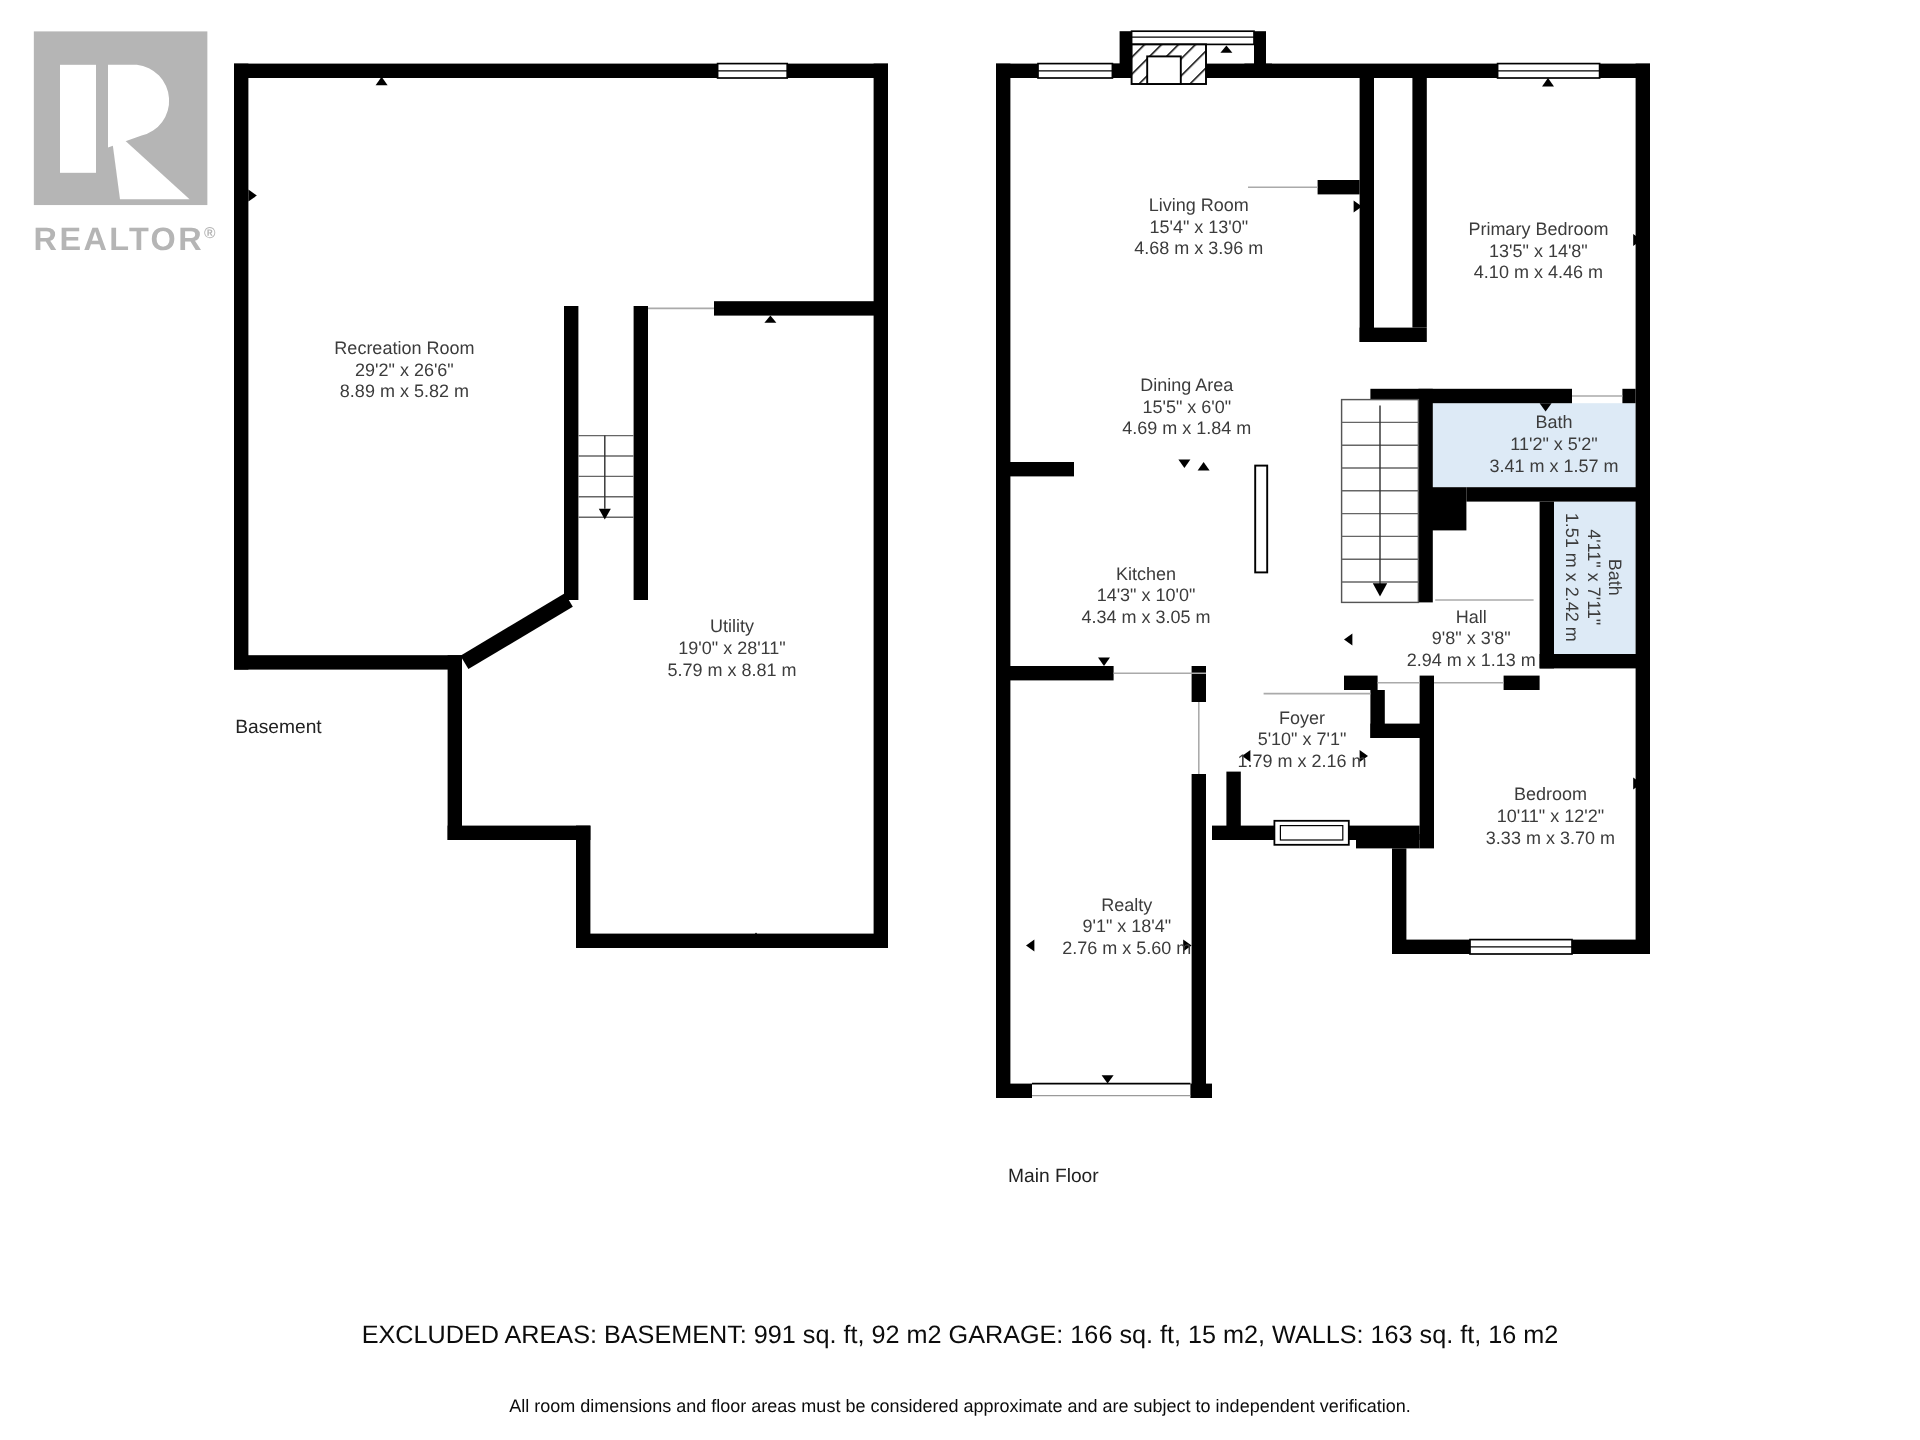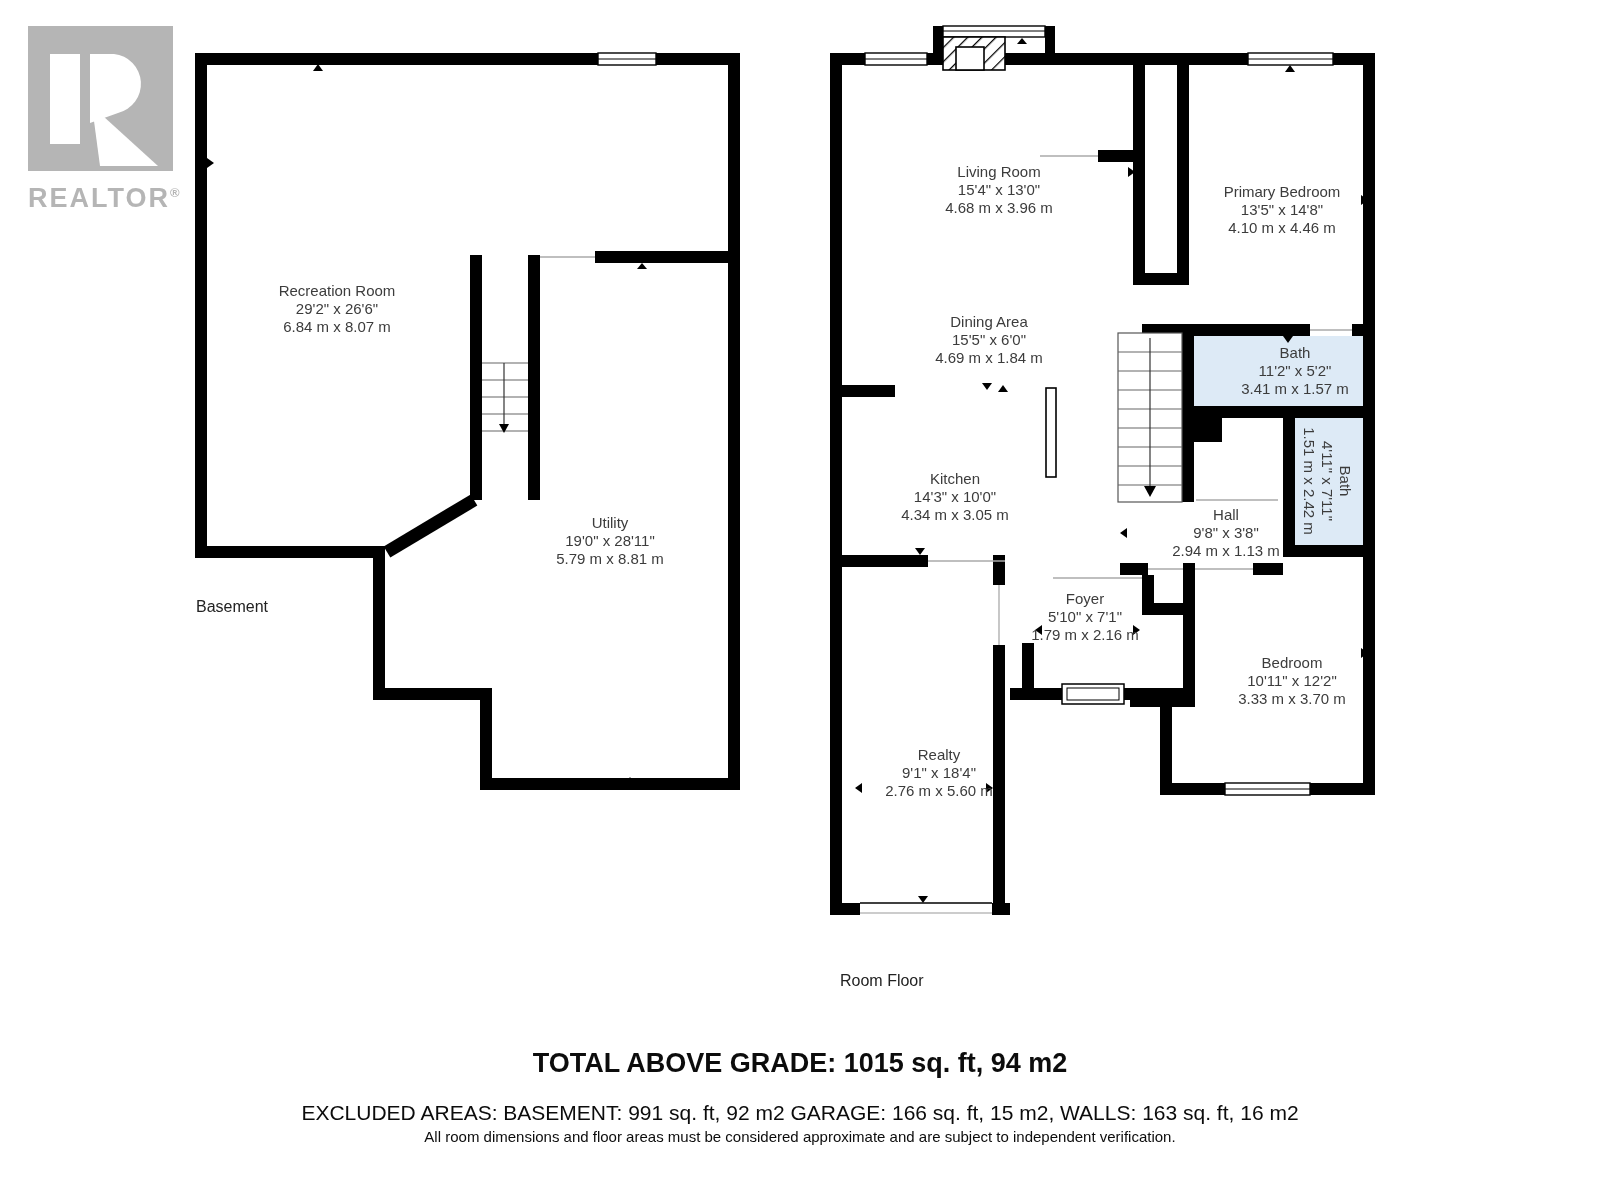--- a/index.html
+++ b/index.html
@@ -14,21 +14,21 @@
   .floor-label{position:absolute;font-size:16px;color:#222;z-index:3;text-align:center;}
   
   .logo{position:absolute;left:28px;top:26px;width:150px;z-index:3;}
   .logo-text{margin-top:8px;font-size:27px;letter-spacing:2px;color:#b5b5b5;font-weight:700;}
   .logo-text .reg{font-size:13px;vertical-align:super;letter-spacing:0;}
   
   .summary{position:absolute;left:0;width:1600px;text-align:center;z-index:2;color:#0c0c0c;}
   .sum-title{top:1048px;font-size:27px;font-weight:bold;}
   .sum-main{top:1079px;font-size:21px;}
   .sum-excluded{top:1101px;font-size:21px;}
-  .sum-disclaimer{top:1128px;font-size:15px;}
+  .sum-disclaimer{top:1164px;font-size:15px;}
   .sum-credit{top:1146px;font-size:15px;font-weight:bold;}
   .watermark{position:absolute;left:800px;top:1086px;transform:translateX(-50%);
              font-size:45px;font-weight:bold;letter-spacing:1px;color:#c6c6c6;opacity:.62;
              white-space:nowrap;z-index:1;}
 </style>
 </head>
 <body>
 
 <div class="canvas">
 
@@ -203,21 +203,21 @@
       <polygon points="1286,528 1286,538 1293,533"></polygon>
       <polygon points="918,896 928,896 923,903"></polygon>
       <polygon points="862,783 862,793 855,788"></polygon>
       <polygon points="986,783 986,793 993,788"></polygon>
     </g>
   </svg>
 
   <div class="room-label" style="left:337px;top:309px">
     <div>Recreation Room</div>
     <div>29'2" x 26'6"</div>
-    <div>6.84 m x 8.07 m</div>
+    <div>8.89 m x 5.82 m</div>
   </div>
   <div class="room-label" style="left:610px;top:541px">
     <div>Utility</div>
     <div>19'0" x 28'11"</div>
     <div>5.79 m x 8.81 m</div>
   </div>
   <div class="room-label" style="left:999px;top:190px">
     <div>Living Room</div>
     <div>15'4" x 13'0"</div>
     <div>4.68 m x 3.96 m</div>
@@ -262,20 +262,19 @@
     <div>10'11" x 12'2"</div>
     <div>3.33 m x 3.70 m</div>
   </div>
   <div class="room-label" style="left:939px;top:773px">
     <div>Realty</div>
     <div>9'1" x 18'4"</div>
     <div>2.76 m x 5.60 m</div>
   </div>
 
   <div class="floor-label" style="left:196px;top:598px">Basement</div>
-  <div class="floor-label" style="left:840px;top:972px">Room Floor</div>
-
-
-  <div class="summary sum-title">TOTAL ABOVE GRADE: 1015 sq. ft, 94 m2</div>
+  <div class="floor-label" style="left:840px;top:972px">Main Floor</div>
+
+
   <div class="summary sum-excluded">EXCLUDED AREAS: BASEMENT: 991 sq. ft, 92 m2 GARAGE: 166 sq. ft, 15 m2, WALLS: 163 sq. ft, 16 m2</div>
   <div class="summary sum-disclaimer">All room dimensions and floor areas must be considered approximate and are subject to independent verification.</div>
 
 </div>
 
 </body></html>

